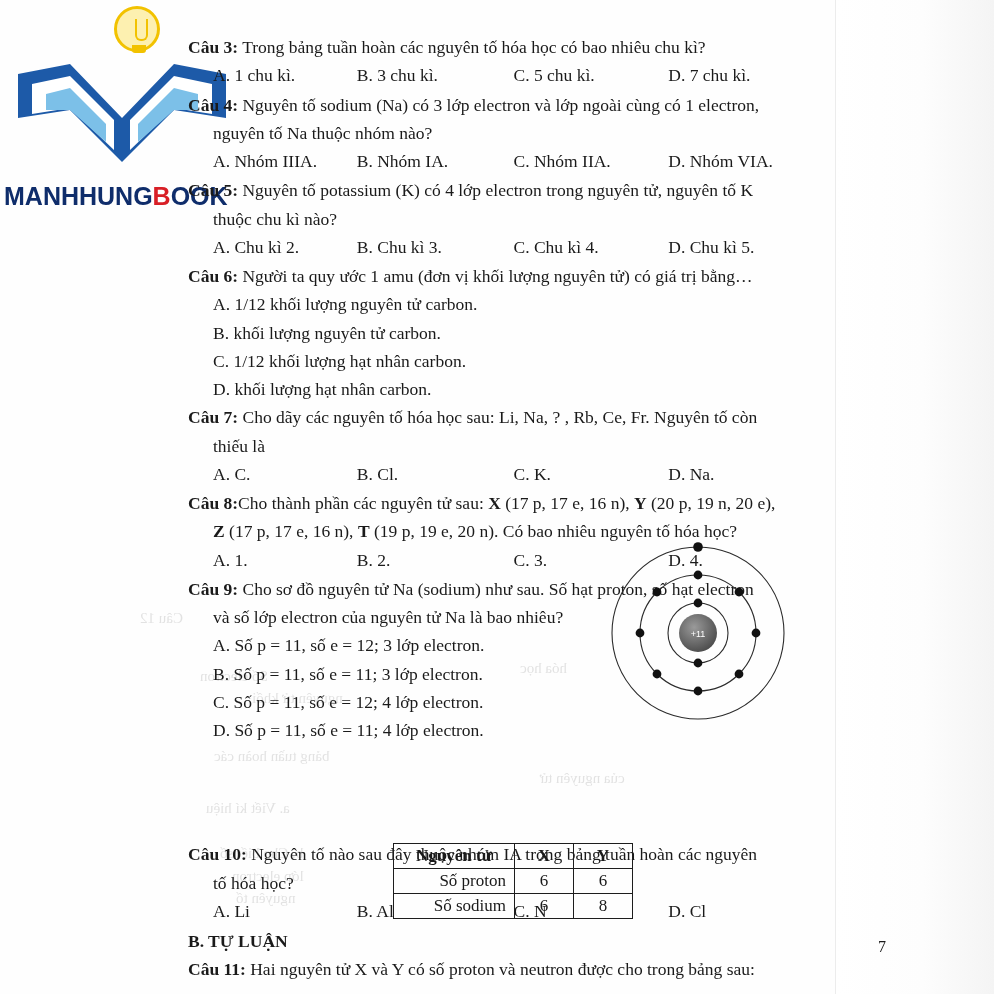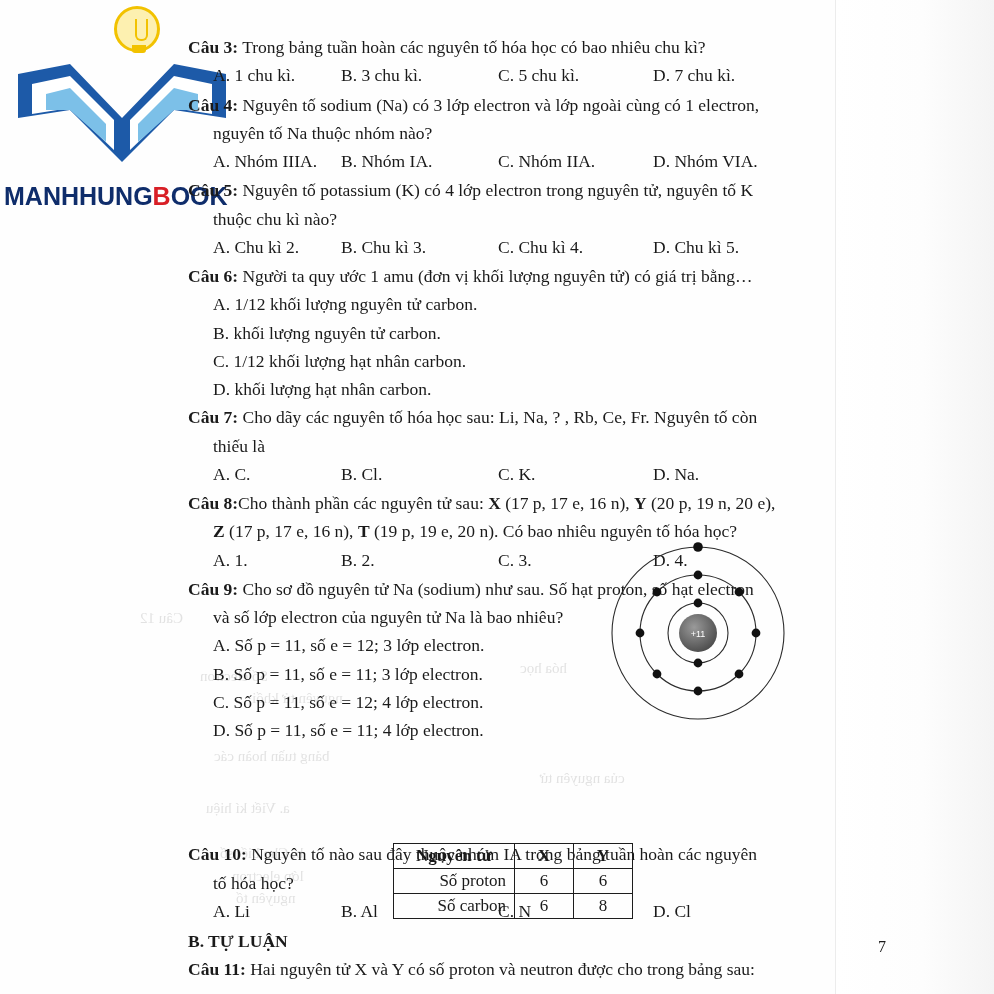--- a/index.html
+++ b/index.html
@@ -103,21 +103,21 @@
 
   
   .opts {
     display: flex;
     padding-left: 25px;
     margin: 0 0 3px 0;
     align-items: center;
   }
   .opts span { display: block; }
   .o1 { width: 128px; }
-  .o2 { width: 157px; }
+  .o2 { width: 157px; margin-left: 16px; }
   .o3 { width: 155px; }
   .o4 { width: 140px; }
 
   
   .optlist { padding-left: 25px; margin: 0 0 2px 0; }
   .optlist div { margin: 0 0 2px 0; }
 
   .sect {
     font-weight: bold;
     margin: 4px 0 2px 0;
@@ -365,21 +365,21 @@
           <th class="colw">Y</th>
         </tr>
       </thead>
       <tbody>
         <tr>
           <td class="rowhead">Số proton</td>
           <td>6</td>
           <td>6</td>
         </tr>
         <tr>
-          <td class="rowhead">Số carbon</td>
+          <td class="rowhead">Số sodium</td>
           <td>6</td>
           <td>8</td>
         </tr>
       </tbody>
     </table>
   </div>
 
   <div class="pageno">7</div>
 
 </div>

